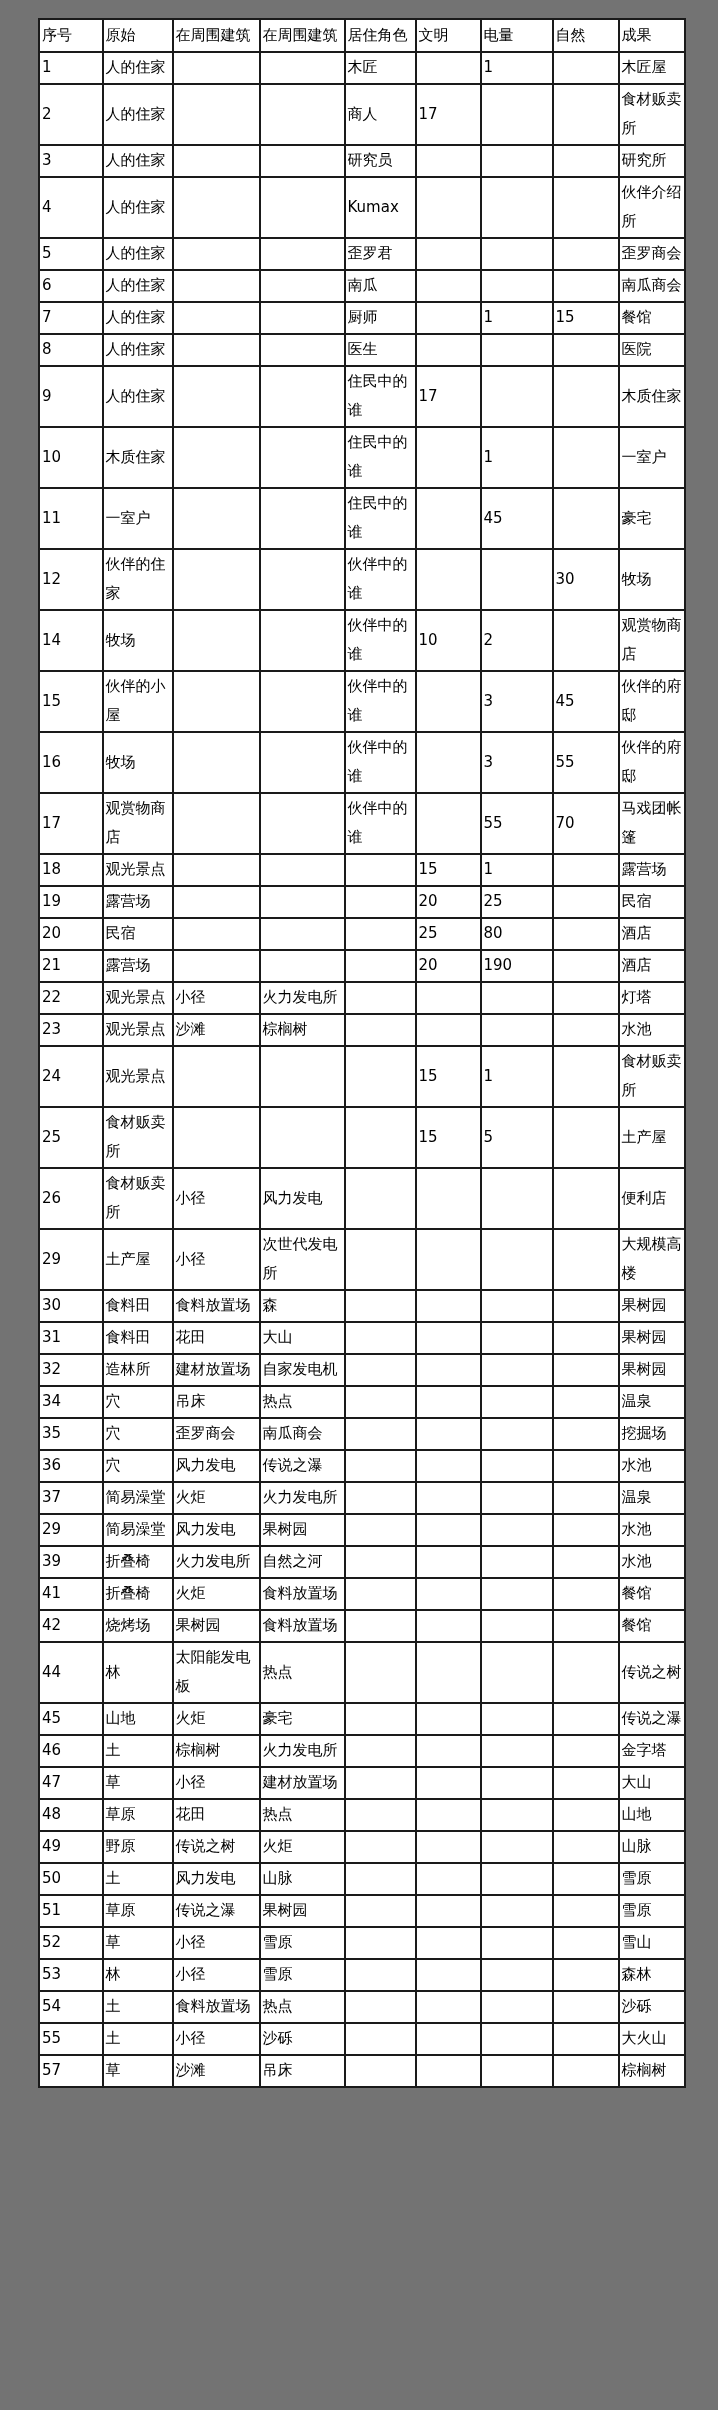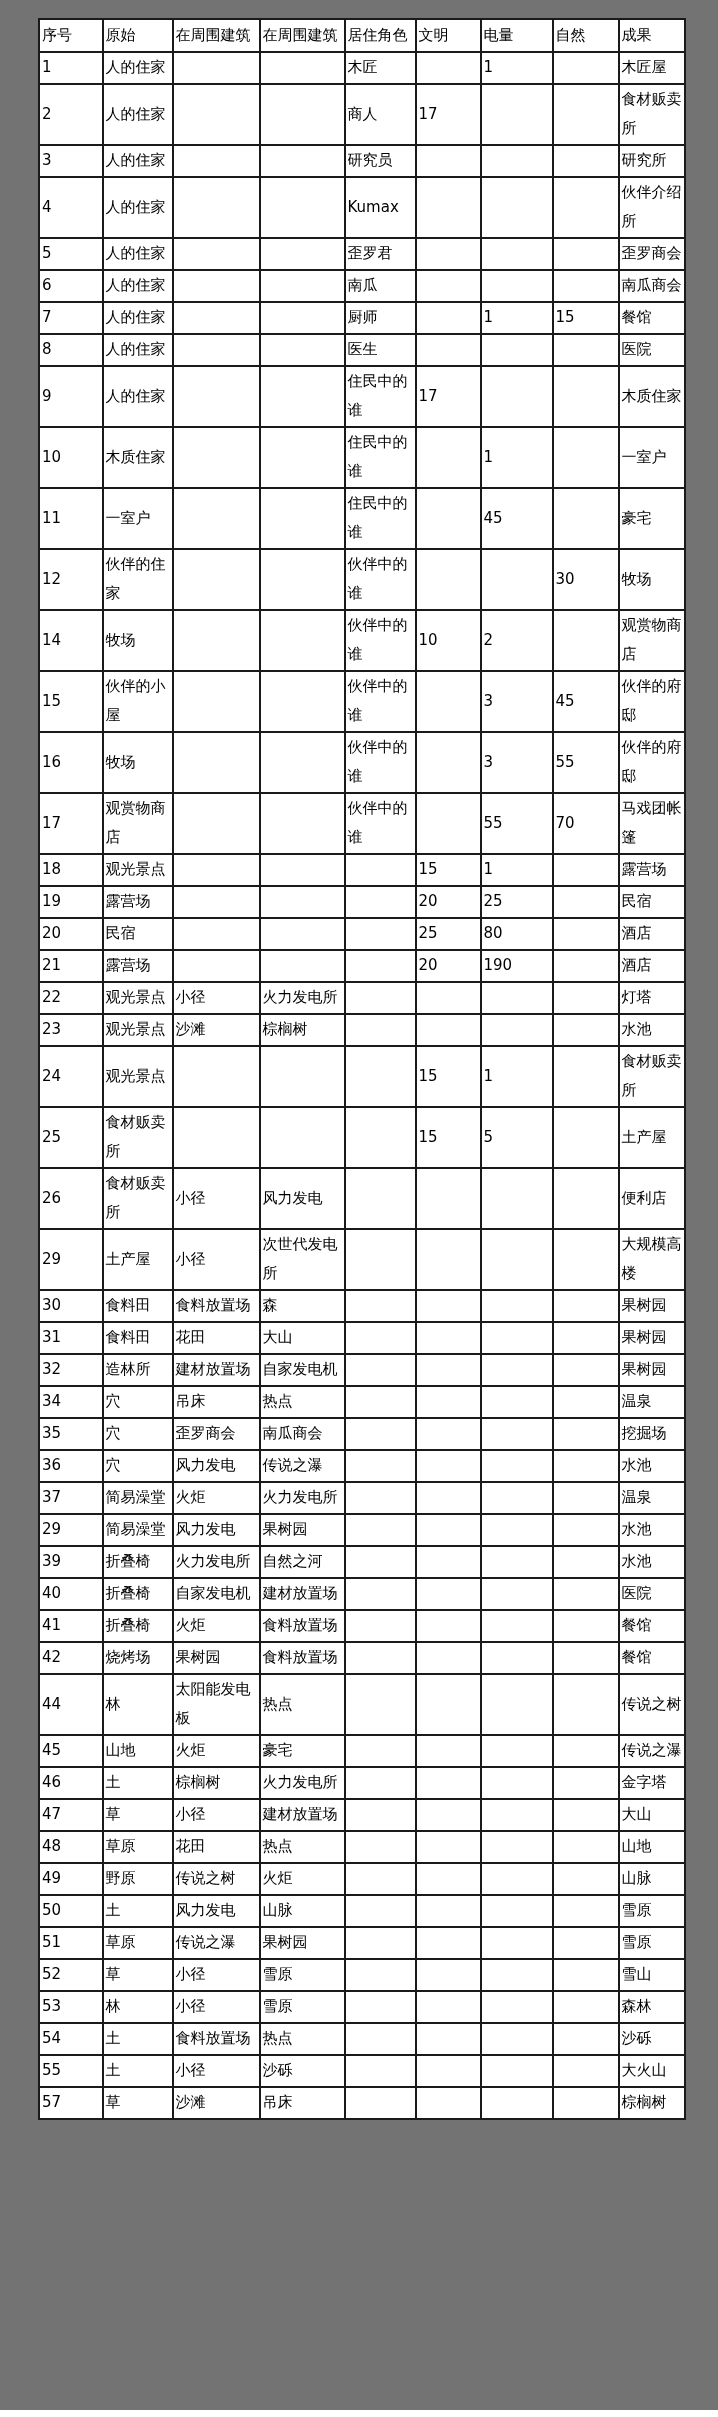--- a/index.html
+++ b/index.html
@@ -458,31 +458,20 @@
           <td>折叠椅</td>
           <td>火力发电所</td>
           <td>自然之河</td>
           <td></td>
           <td></td>
           <td></td>
           <td></td>
           <td>水池</td>
         </tr>
         <tr>
-          <td>40</td>
-          <td>折叠椅</td>
-          <td>自家发电机</td>
-          <td>建材放置场</td>
-          <td></td>
-          <td></td>
-          <td></td>
-          <td></td>
-          <td>医院</td>
-        </tr>
-        <tr>
           <td>41</td>
           <td>折叠椅</td>
           <td>火炬</td>
           <td>食料放置场</td>
           <td></td>
           <td></td>
           <td></td>
           <td></td>
           <td>餐馆</td>
         </tr>

